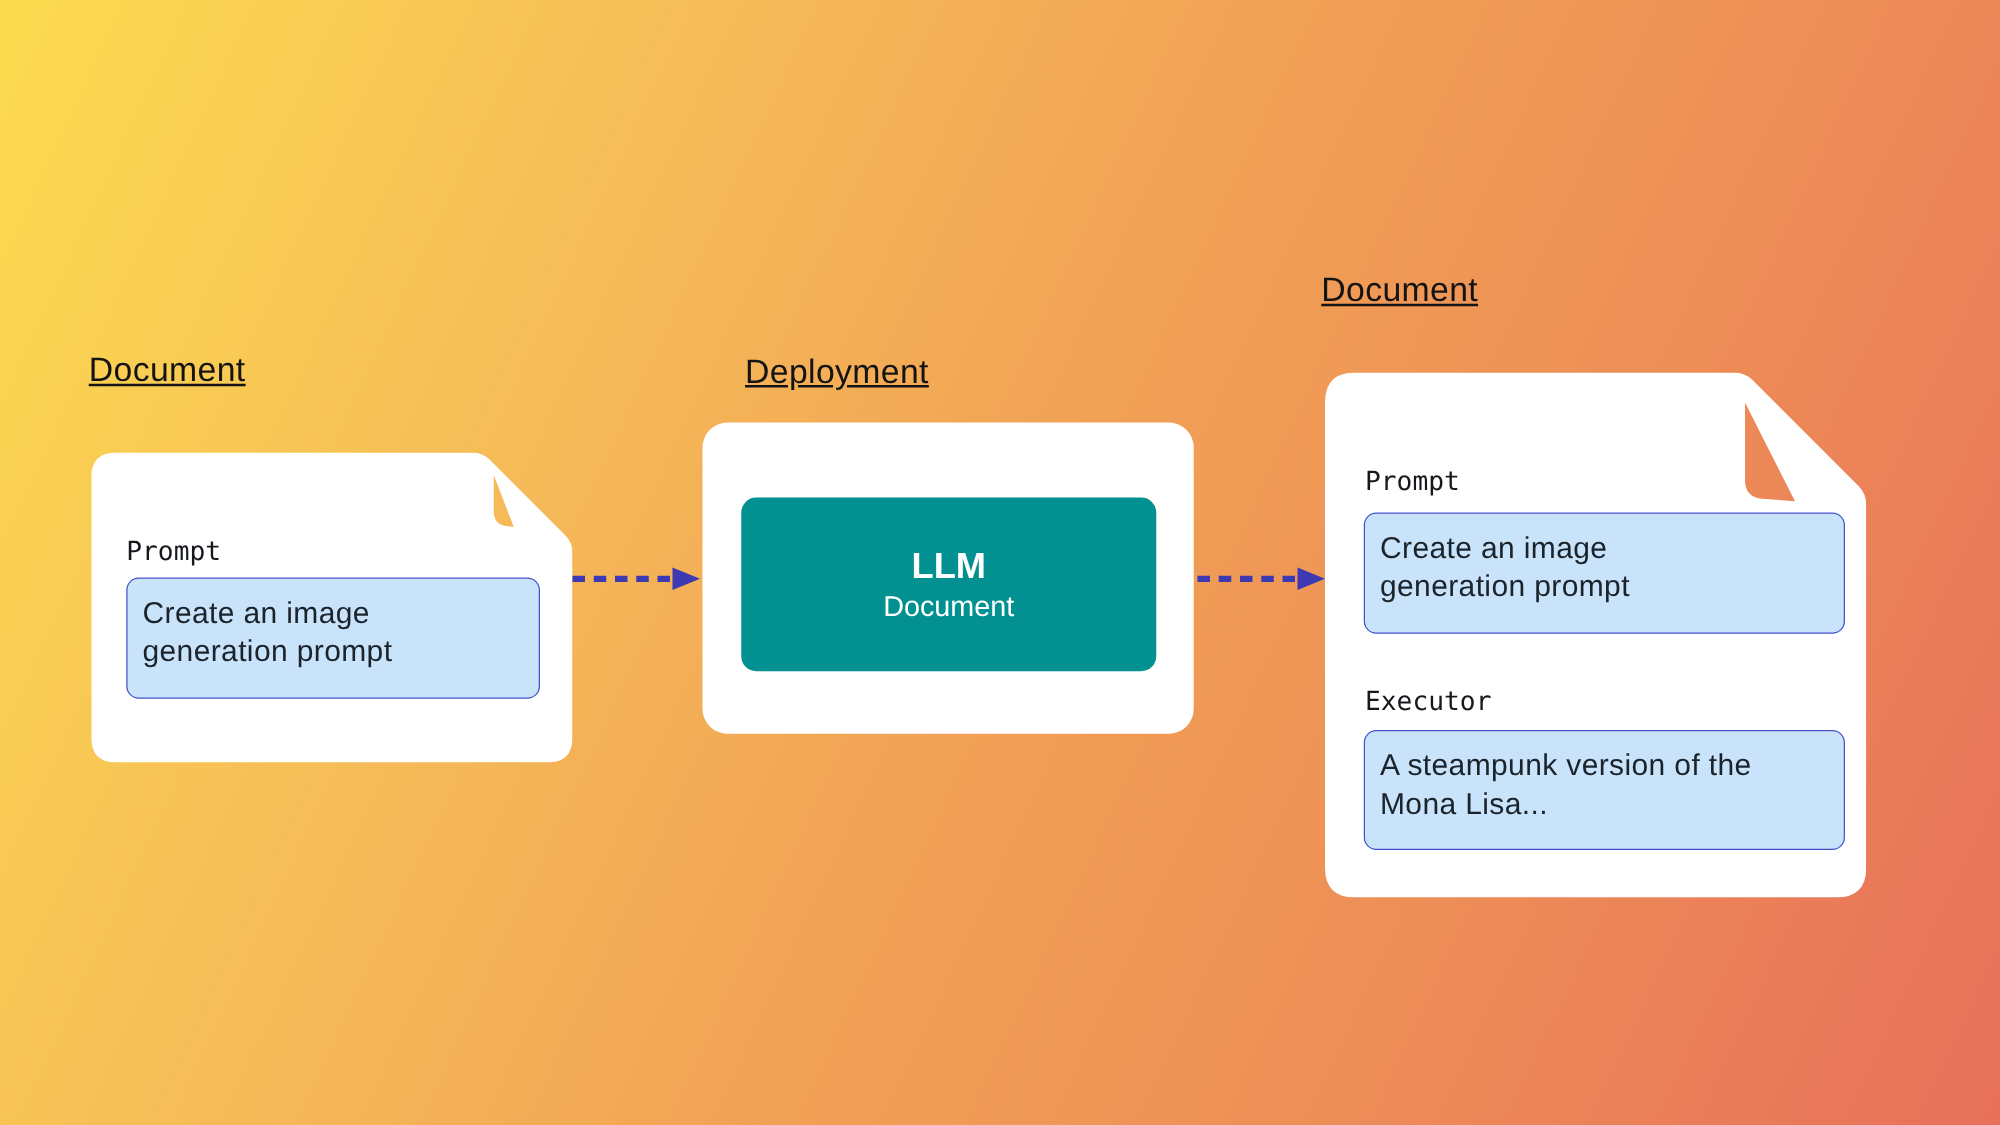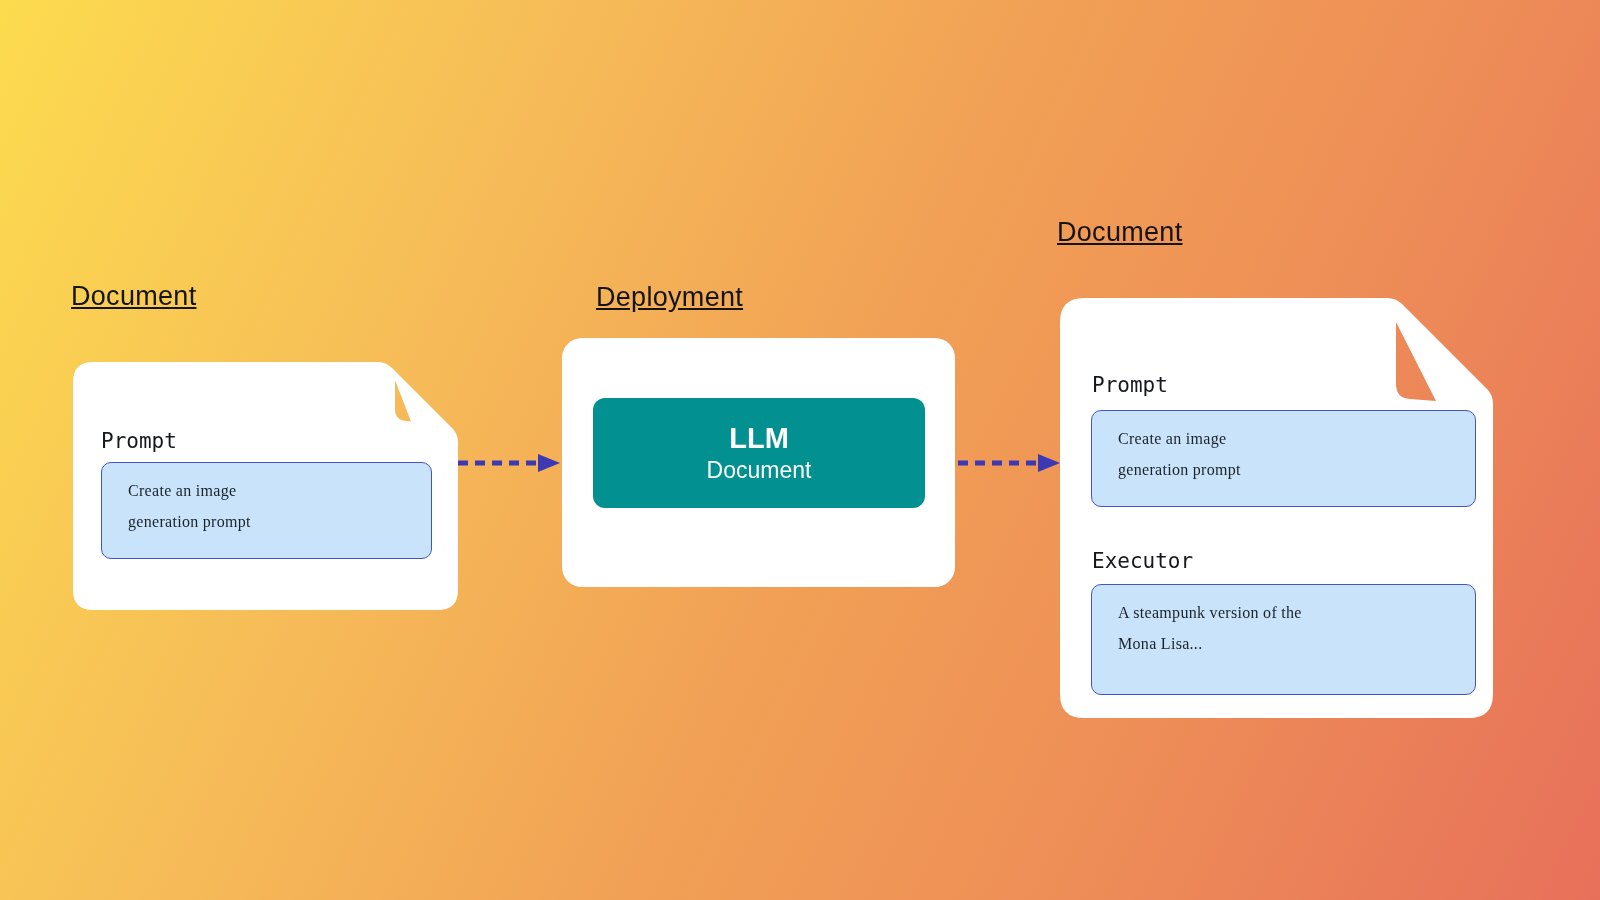--- a/index.html
+++ b/index.html
@@ -14,43 +14,43 @@
   #title-mid{left:596px;top:280px;}
   #title-right{left:1057px;top:215px;}
 
   .doc-card{position:absolute;margin-top:24px;}
   .page-svg{position:absolute;left:0;top:0;display:block;}
   #doc-left{left:73px;top:338px;width:385px;height:248px;}
   #doc-right{left:1060px;top:274px;width:433px;height:420px;}
 
   #deploy-card{position:absolute;left:562px;top:338px;width:393px;height:249px;
                background:#ffffff;border-radius:20px;}
-  .llm-box{position:absolute;left:31px;top:60px;width:332px;height:110px;
+  .llm-box{position:absolute;left:31px;top:60px;width:332px;height:139px;
            background:#029190;border-radius:12px;display:flex;flex-direction:column;
            align-items:center;justify-content:center;color:#ffffff;}
   .llm-name{font-size:29px;font-weight:700;line-height:34px;}
   .llm-sub{font-size:23px;font-weight:400;line-height:30px;}
 
   .field-label{position:absolute;font-family:"DejaVu Sans Mono",monospace;
                font-size:21px;color:#15181c;line-height:26px;white-space:nowrap;}
   .chip{position:absolute;background:#c9e3fb;border:1.5px solid #4453cb;
         border-radius:10px;box-sizing:border-box;}
-  .chip-text{display:block;padding:12px 26px;font-family:Liberation Serif, serif;
-             font-size:16px;letter-spacing:.3px;line-height:31px;color:#1b232b;
+  .chip-text{display:block;padding:12px 12px;font-family:Liberation Sans, sans-serif;
+             font-size:24px;letter-spacing:.3px;line-height:31px;color:#1b232b;
              white-space:pre-wrap;}
 
   
   #doc-left .field-label{left:28px;top:66px;}
   #doc-left .chip{left:28px;top:100px;width:331px;height:97px;}
 
   
   #rd-label-prompt{left:32px;top:74px;}
   #rd-chip-prompt{left:31px;top:112px;width:385px;height:97px;}
   #rd-label-response{left:32px;top:250px;}
-  #rd-chip-response{left:31px;top:286px;width:385px;height:111px;}
+  #rd-chip-response{left:31px;top:286px;width:385px;height:96px;}
 
   .flow-arrow{position:absolute;width:112px;height:24px;}
   #arrow-1{left:456px;top:451px;}
   #arrow-2{left:956px;top:451px;}
 </style>
 </head>
 <body>
 
 <div class="canvas">
 

